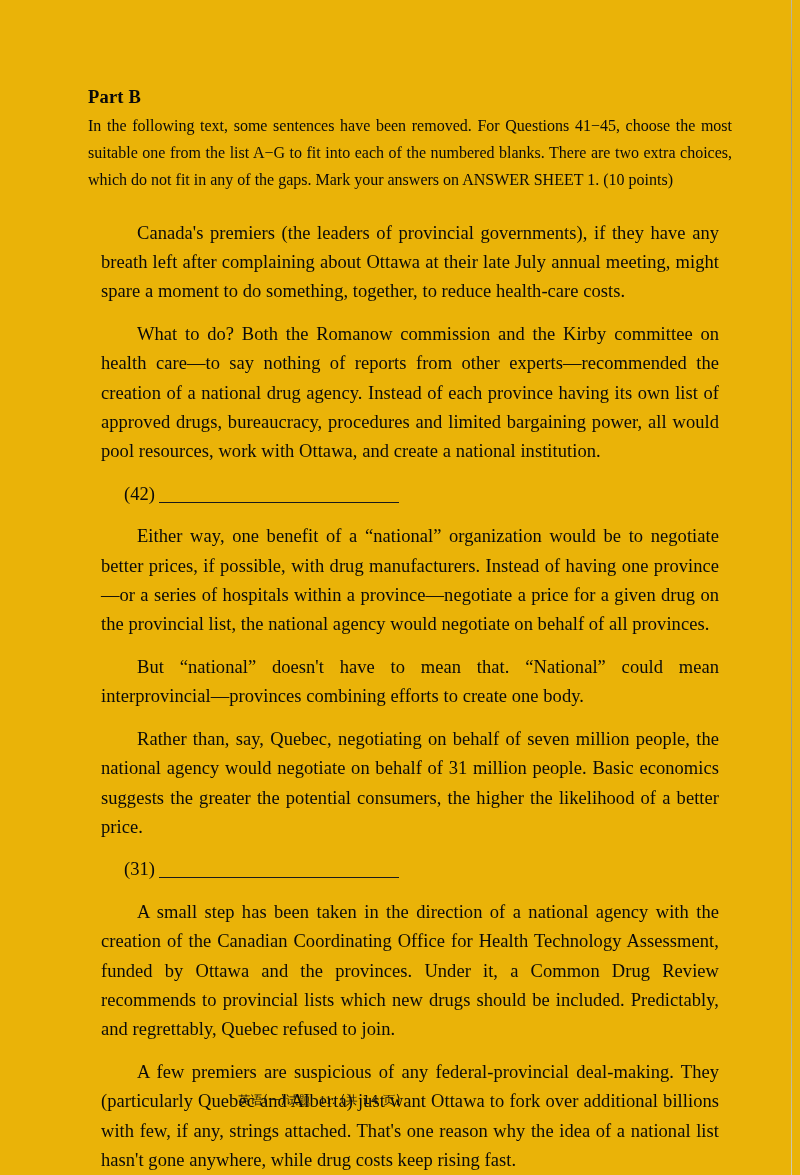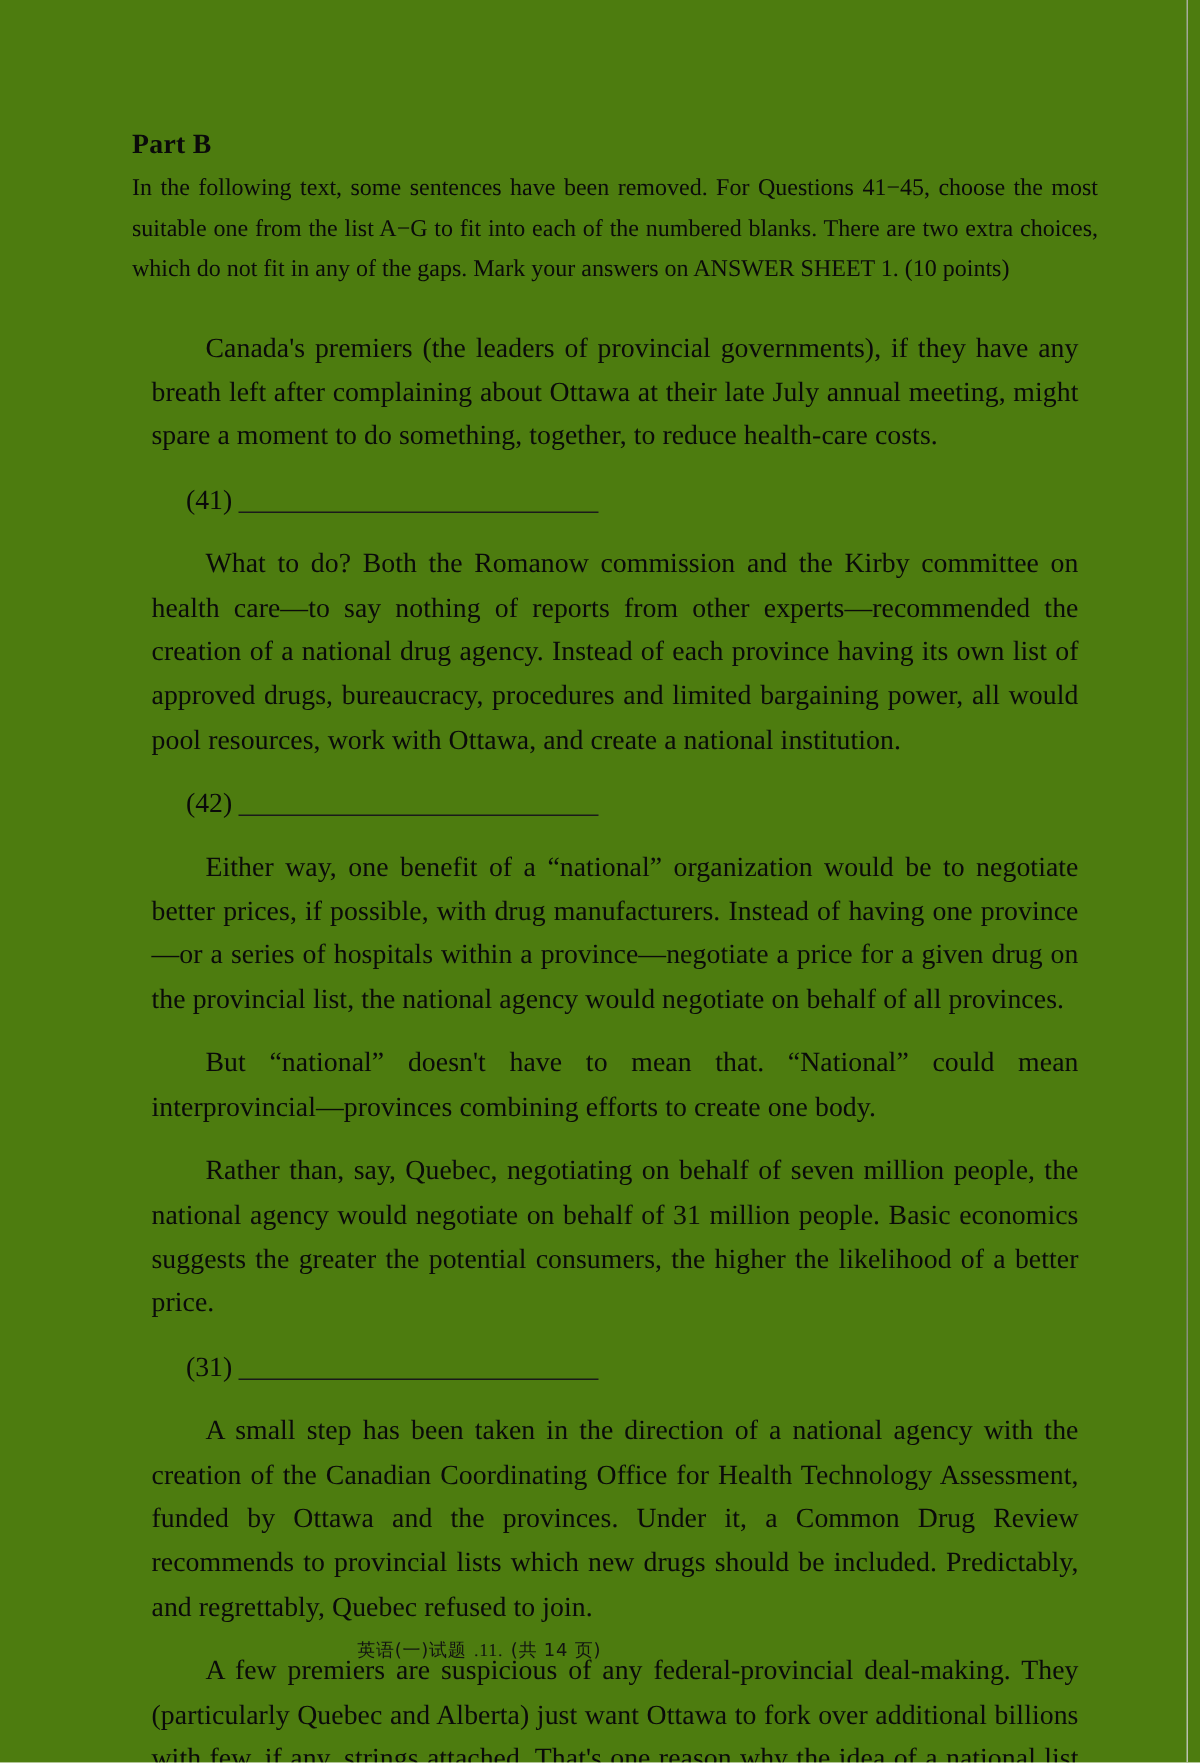--- a/index.html
+++ b/index.html
@@ -4,21 +4,21 @@
 <style>
   html, body {
     margin: 0;
     padding: 0;
     background: #ffffff;
   }
   #page {
     position: relative;
     width: 800px;
     height: 1175px;
-    background: #4d7c0f;
+    background: #eab308;
     overflow: hidden;
     font-family: "Liberation Serif", "DejaVu Serif", serif;
     color: #0a0a0a;
   }
   
   #scan-edge-right {
     position: absolute;
     top: 0;
     left: 791px;
     width: 1px;
@@ -107,21 +107,20 @@
     <div class="heading">Part B</div>
 
 
     <div class="directions">In the following text, some sentences have been removed. For Questions 41−45, choose the most suitable one from the list A−G to fit into each of the numbered blanks. There are two extra choices, which do not fit in any of the gaps. Mark your answers on ANSWER SHEET 1. (10 points)</div>
 
     <div class="body-block">
 
       <p class="para">Canada's premiers (the leaders of provincial governments), if they have any breath left after complaining about Ottawa at their late July annual meeting, might spare a moment to do something, together, to reduce health-care costs.</p>
 
 
-      <div class="blank-line"><span>(41)</span><span class="rule"></span></div>
 
       <p class="para">What to do? Both the Romanow commission and the Kirby committee on health care—to say nothing of reports from other experts—recommended the creation of a national drug agency. Instead of each province having its own list of approved drugs, bureaucracy, procedures and limited bargaining power, all would pool resources, work with Ottawa, and create a national institution.</p>
 
       <div class="blank-line"><span>(42)</span><span class="rule"></span></div>
 
       <p class="para">Either way, one benefit of a “national” organization would be to negotiate better prices, if possible, with drug manufacturers. Instead of having one province—or a series of hospitals within a province—negotiate a price for a given drug on the provincial list, the national agency would negotiate on behalf of all provinces.</p>
 
       <p class="para">But “national” doesn't have to mean that. “National” could mean interprovincial—provinces combining efforts to create one body.</p>
 
       <p class="para">Rather than, say, Quebec, negotiating on behalf of seven million people, the national agency would negotiate on behalf of 31 million people. Basic economics suggests the greater the potential consumers, the higher the likelihood of a better price.</p>

